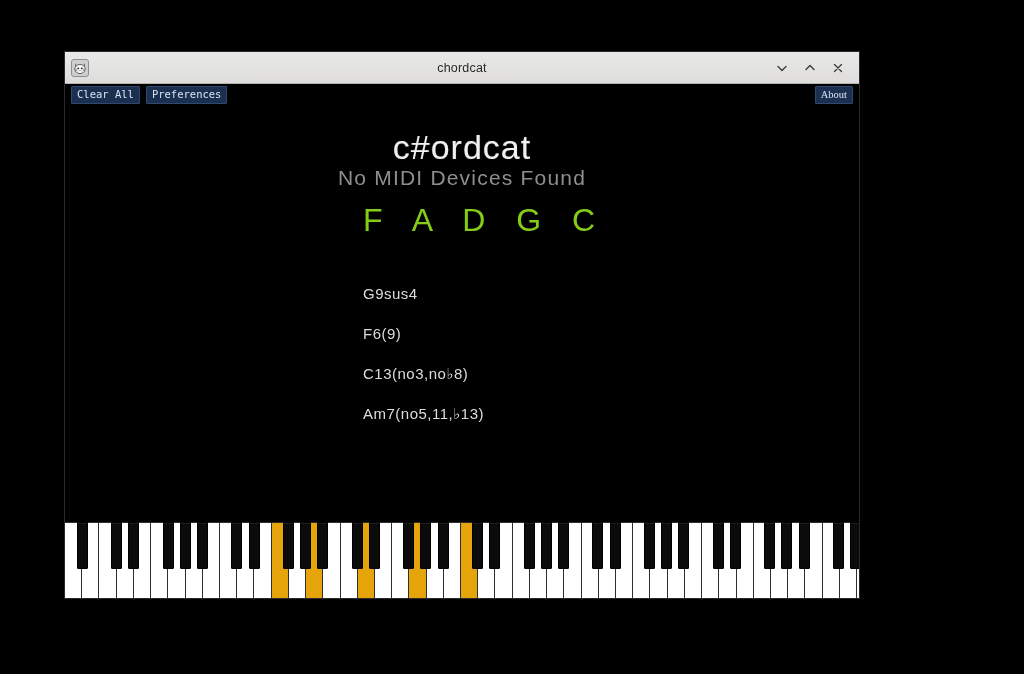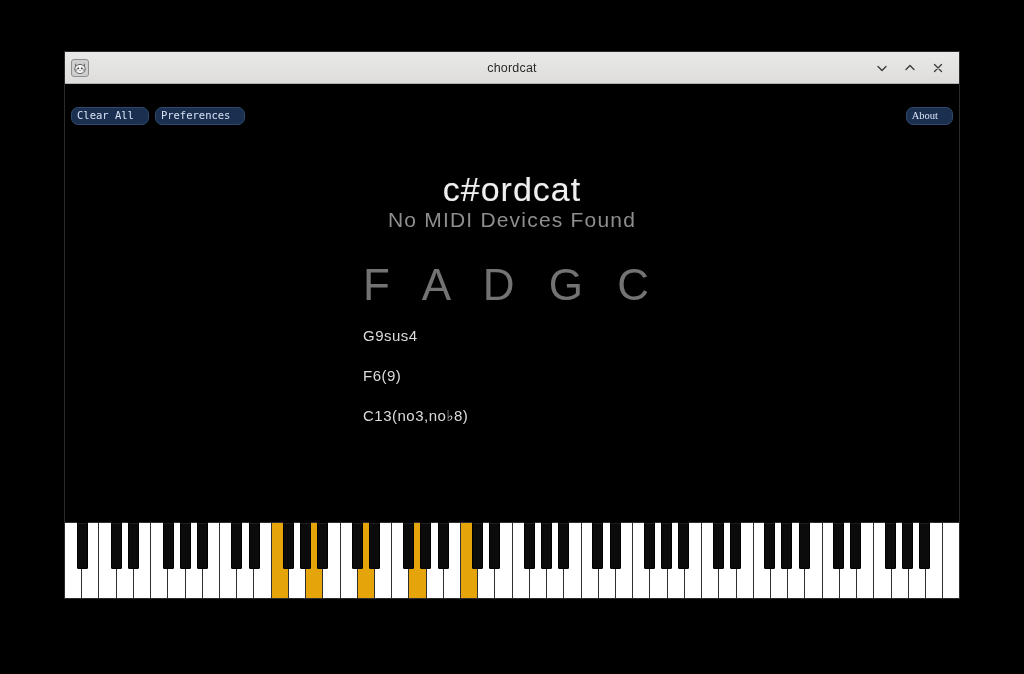--- a/index.html
+++ b/index.html
@@ -8,24 +8,24 @@
     background: #000000;
     font-family: "Liberation Sans", sans-serif;
     overflow: hidden;
   }
   #root { position: relative; width: 1024px; height: 674px; background: #000; }
 
   
   .window {
     position: absolute;
     left: 64px; top: 51px;
-    width: 896px; height: 548px;
+    width: 796px; height: 548px;
     background: #000000;
     border: 1px solid #2a2a2a;
-    display: flex; flex-direction: column; gap: 21px;
+    display: flex; flex-direction: column;
   }
 
   
   .titlebar {
     height: 32px;
     background: linear-gradient(#e9e9e7, #dedddb);
     border-bottom: 1px solid #b4b2ae;
     display: flex; align-items: center;
     position: relative;
     flex: 0 0 32px;
@@ -65,22 +65,22 @@
     display: flex; align-items: center;
     padding: 0 6px;
     position: relative;
   }
   .tb-btn {
     font-family: "DejaVu Sans Mono", "Liberation Mono", monospace;
     font-size: 10.5px;
     color: #d7e3f4;
     background: #1b3050;
     border: 1px solid #30486e;
-    border-radius: 7px;
-    padding: 1px 14px 2px 5px;
+    border-radius: 1px;
+    padding: 1px 5px 2px 5px;
     line-height: 13px;
     margin-right: 6px;
     white-space: nowrap;
   }
   .tb-right { margin-left: auto; margin-right: 0; font-family: Liberation Serif, serif; }
 
   
   .canvas {
     flex: 1 1 auto;
     position: relative;
@@ -105,24 +105,23 @@
     position: absolute;
     left: 0; right: 0; top: 60px;
     text-align: center;
     font-size: 21px;
     letter-spacing: 1.2px;
     color: #8e8e8e;
   }
   .notes-row {
     position: absolute;
     left: 298px; top: 96px;
-    font-size: 44px;
+    font-size: 32px;
     letter-spacing: 11px;
-    color: #737373;
-    margin-top: 16px;
+    color: #84cc16;
   }
   .chord-list {
     position: absolute;
     left: 298px; top: 168px;
     display: flex; flex-direction: column;
   }
   .chord-item {
     font-size: 15px;
     line-height: 40px;
     color: #dcdcdc;
@@ -207,20 +206,21 @@
     <div class="canvas">
 
       <div class="app-title handwritten">c#ordcat</div>
       <div class="midi-status handwritten">No MIDI Devices Found</div>
       <div class="notes-row handwritten">F A D G C</div>
 
       <div class="chord-list">
         <div class="chord-item handwritten">G9sus4</div>
         <div class="chord-item handwritten">F6(9)</div>
         <div class="chord-item handwritten">C13(no3,no♭8)</div>
+        <div class="chord-item handwritten">Am7(no5,11,♭13)</div>
       </div>
 
       <div class="piano">
         <div class="white-keys" id="white-keys">
             <div class="wkey"></div>
             <div class="wkey"></div>
             <div class="wkey"></div>
             <div class="wkey"></div>
             <div class="wkey"></div>
             <div class="wkey"></div>

